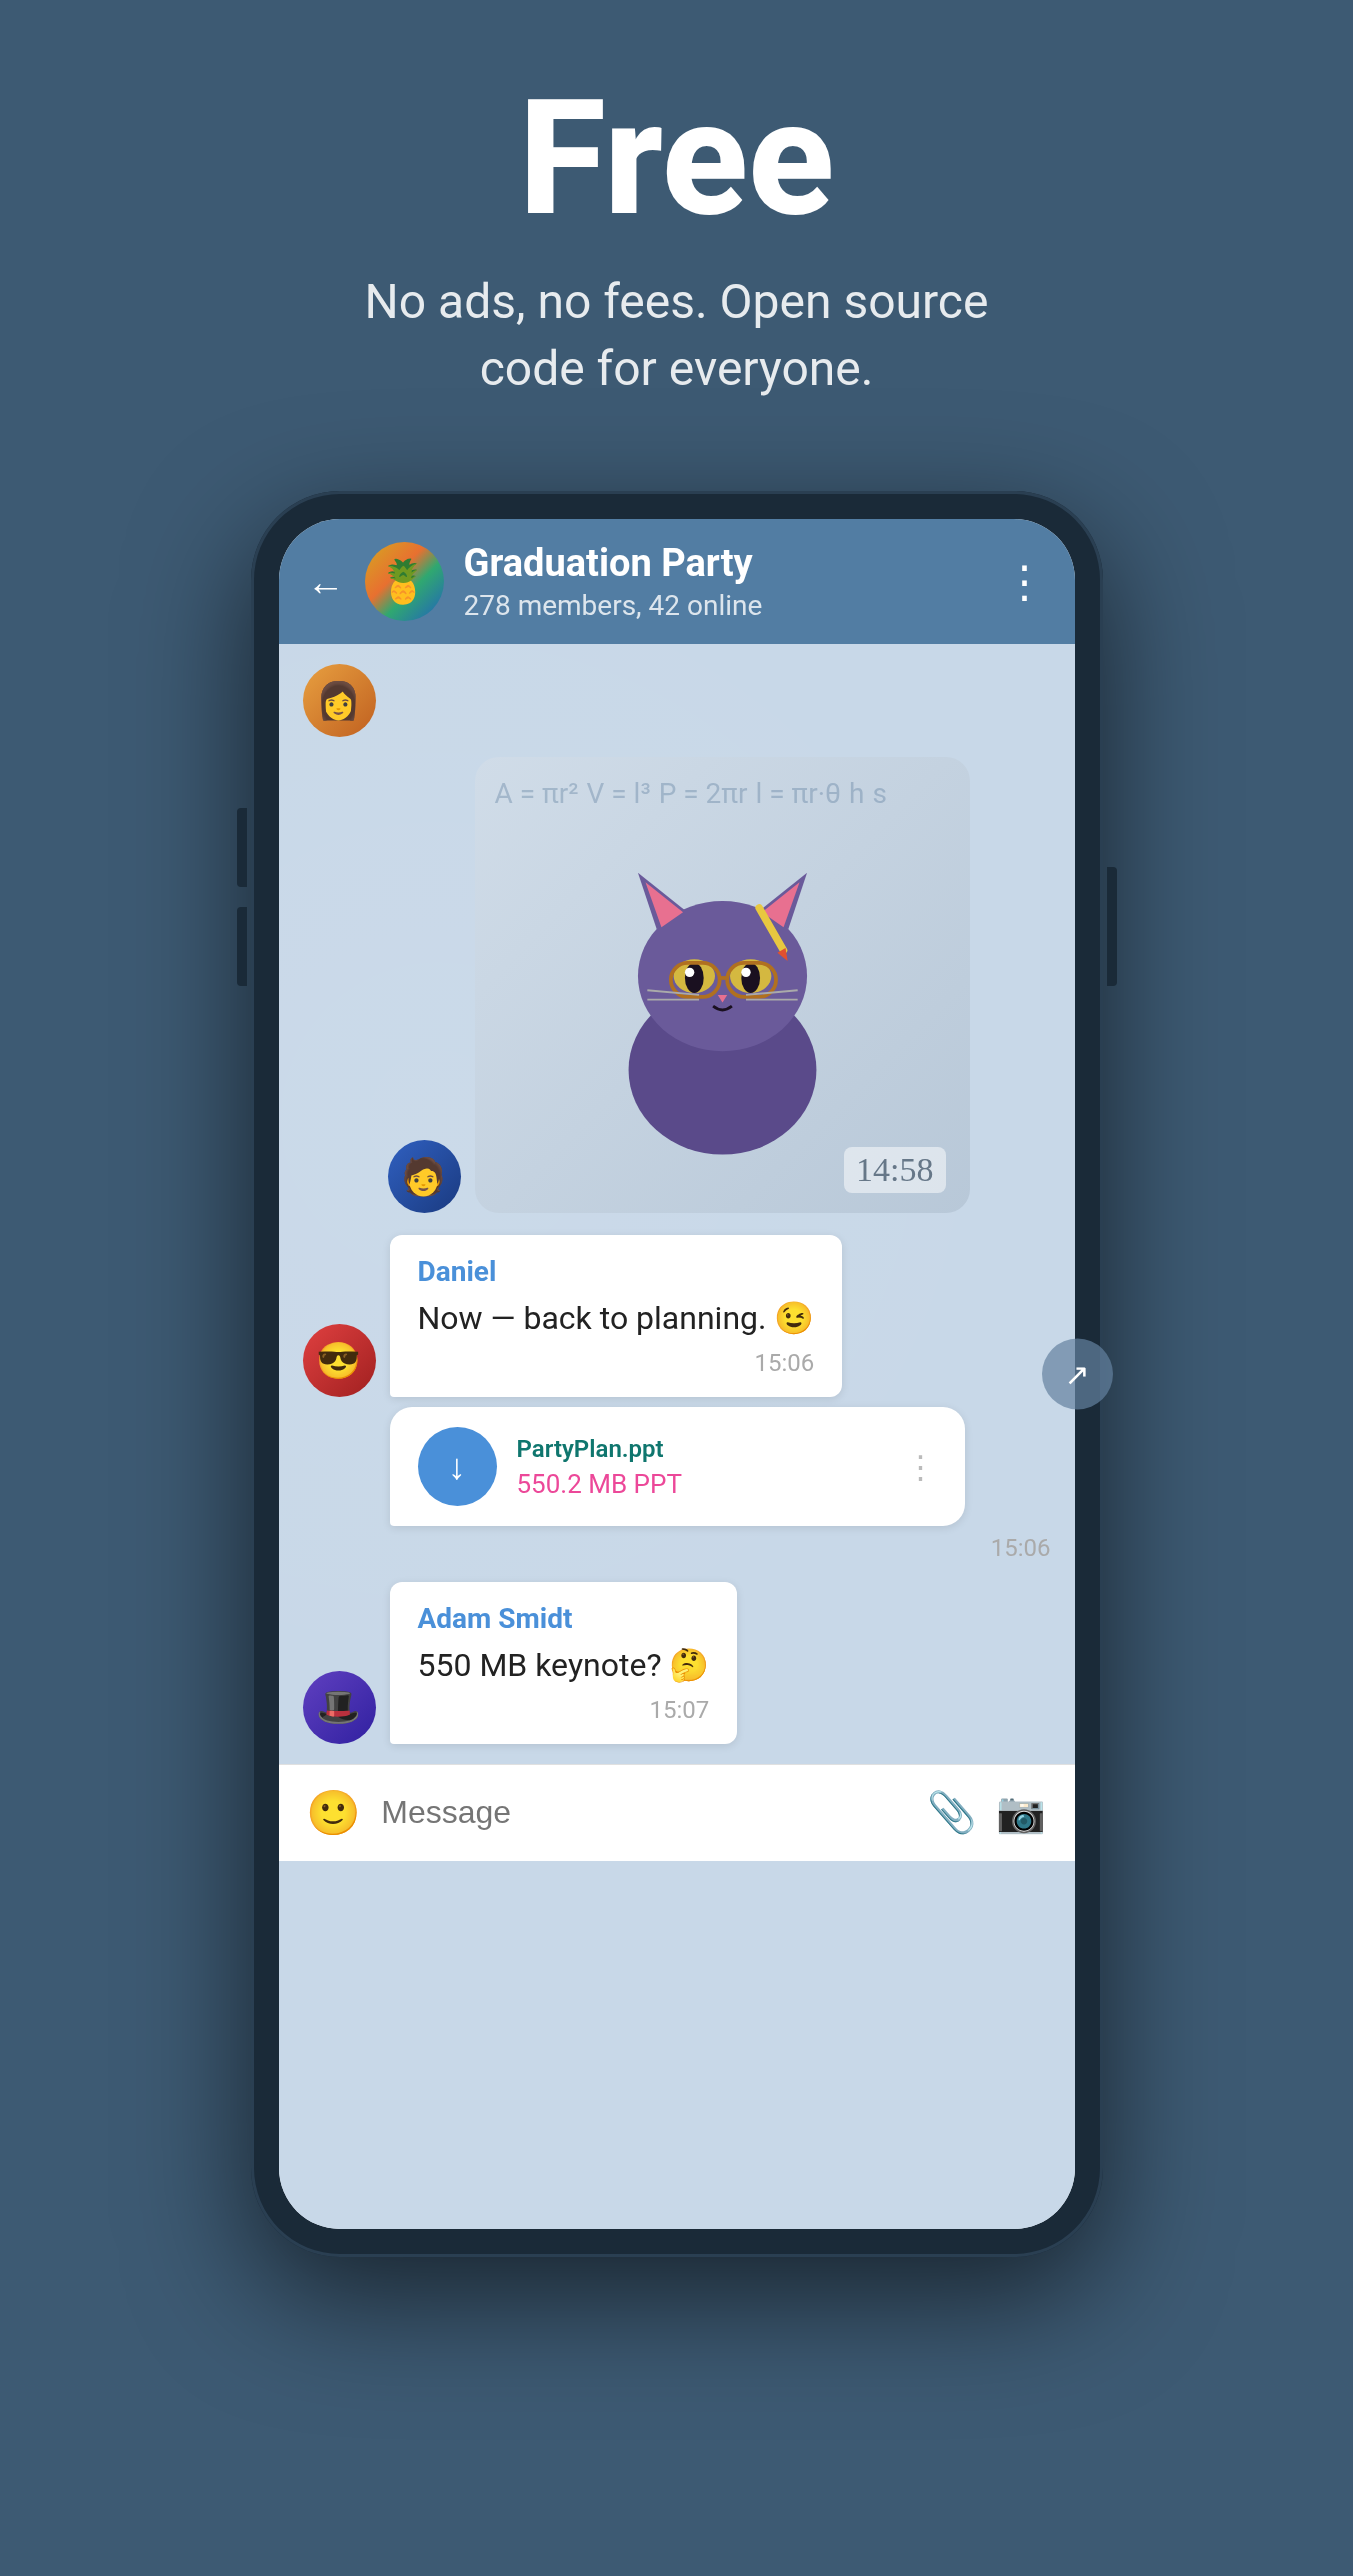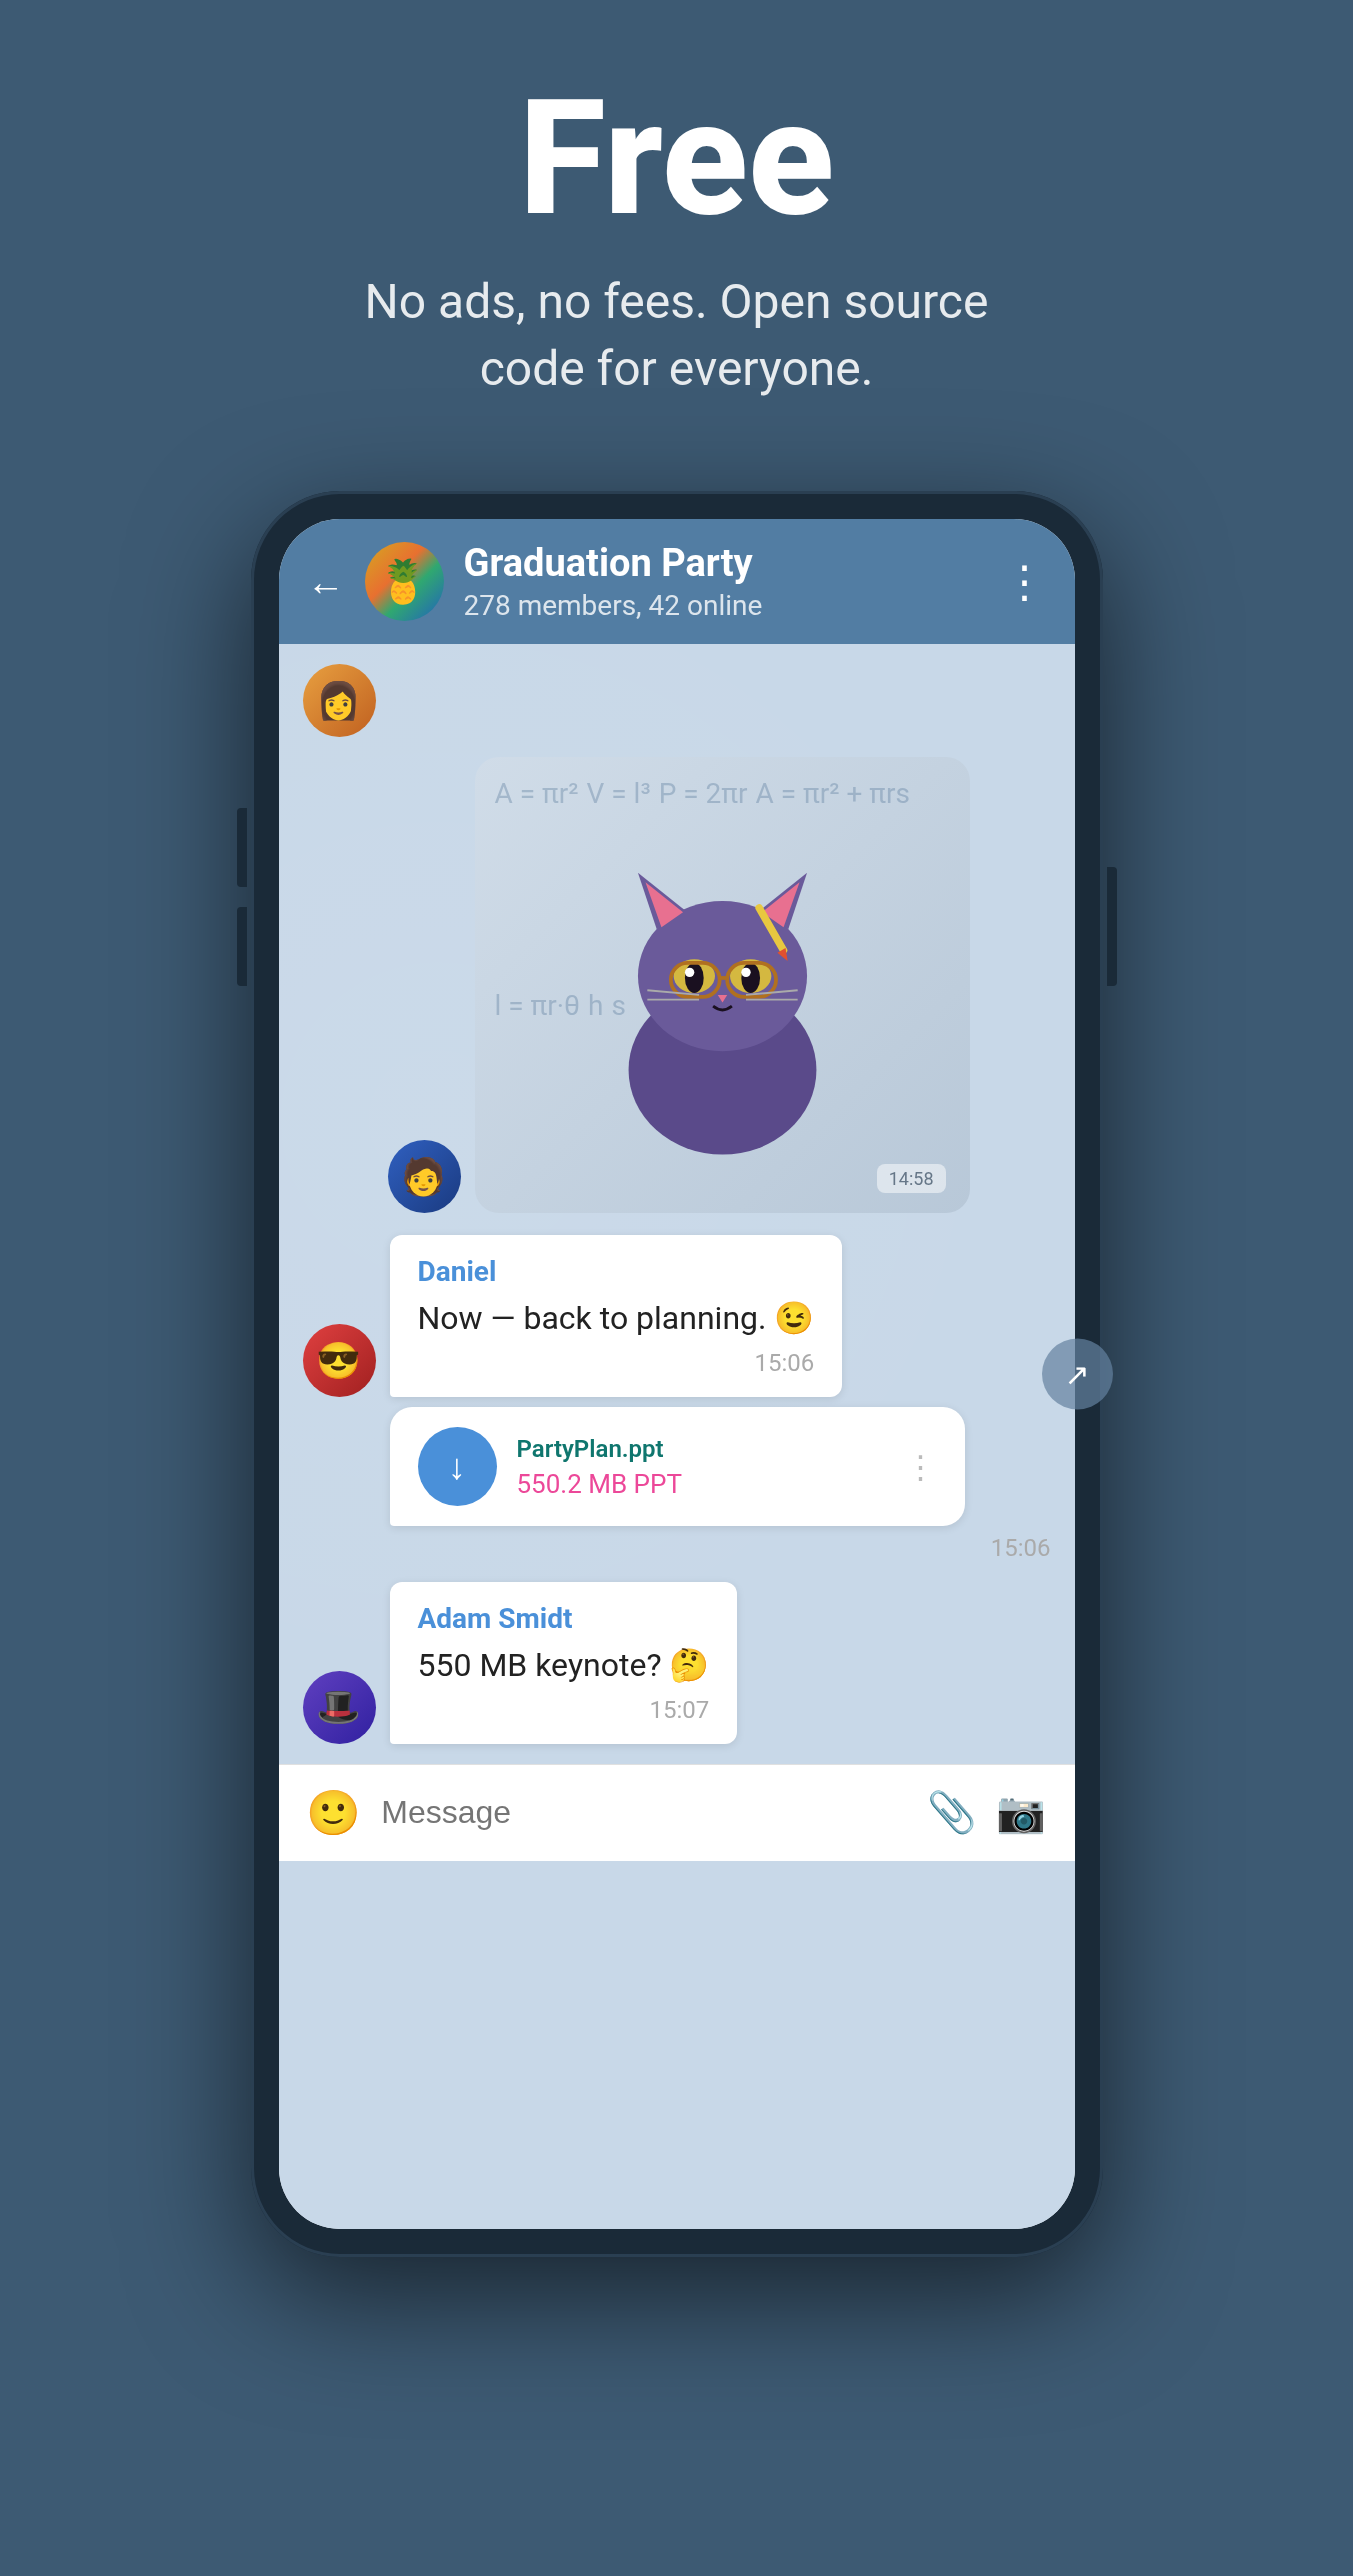--- a/index.html
+++ b/index.html
@@ -301,25 +301,26 @@
       width: 317px;
       height: 357px;
       position: relative;
       z-index: 2;
     }
     
     .sticker-time {
       position: absolute;
       bottom: 20px;
       right: 24px;
-      font-size: 18px;
+      font-size: 34px;
       color: #667788;
       background: rgba(255,255,255,0.5);
       padding: 4px 12px;
       border-radius: 8px;
+      font-family: Liberation Serif, serif;
     }
     .share-btn {
       position: absolute;
       right: -10px;
       top: 50%;
       transform: translateY(-50%);
       width: 71px;
       height: 71px;
       border-radius: 50%;
       background: rgba(100,130,160,0.7);
@@ -470,21 +471,20 @@
             <div class="avatar-small avatar-small-2">
               <div class="avatar-face">🧑</div>
             </div>
             <div class="sticker-area" style="padding:0; position:relative;">
               <div class="sticker-bg">
 
                 <div class="math-bg">
                   <span>A = πr²</span>
                     <span>V = l³</span>
                     <span>P = 2πr</span>
-                    <span>A = πr² + πrs</span>
                   <span>l = πr·θ</span>
                     <span>h</span>
                     <span>s</span>
                 </div>
 
                 <svg class="sticker-cat" viewBox="0 0 320 380" xmlns="http://www.w3.org/2000/svg">
 
                   <ellipse cx="160" cy="280" rx="100" ry="90" fill="#5a4a8a"></ellipse>
 
                   <ellipse cx="160" cy="180" rx="90" ry="80" fill="#6a5a9a"></ellipse>

